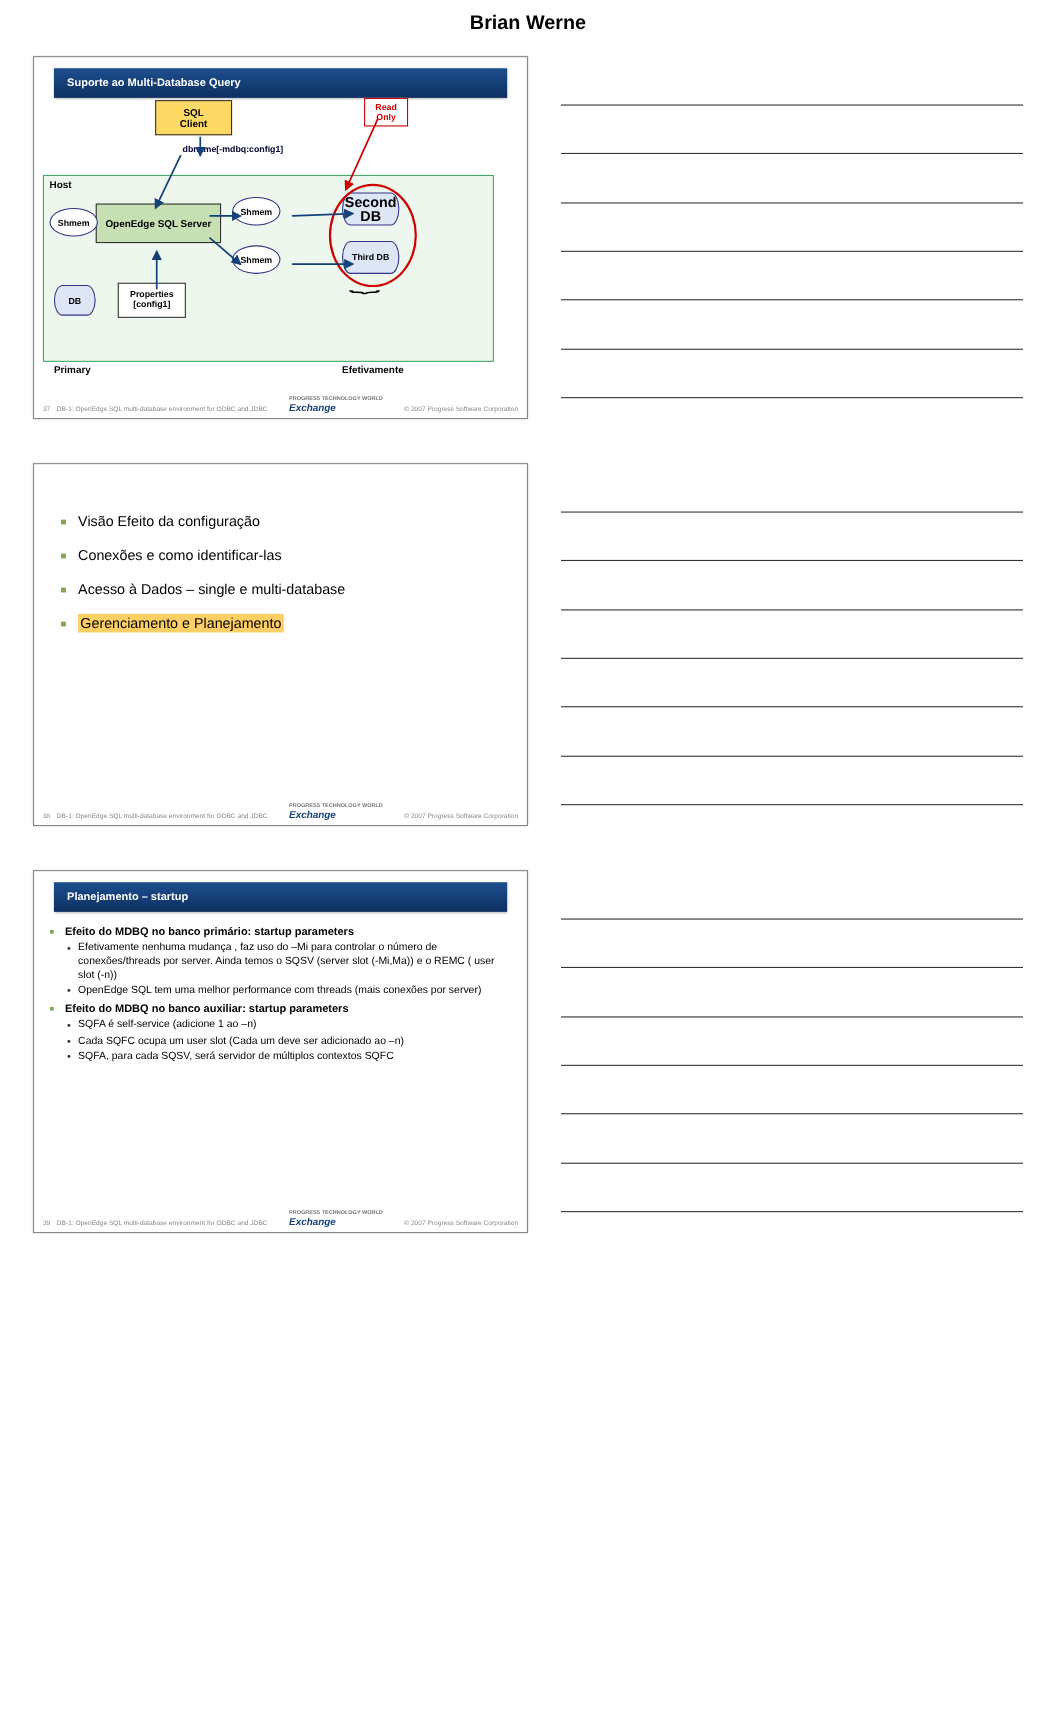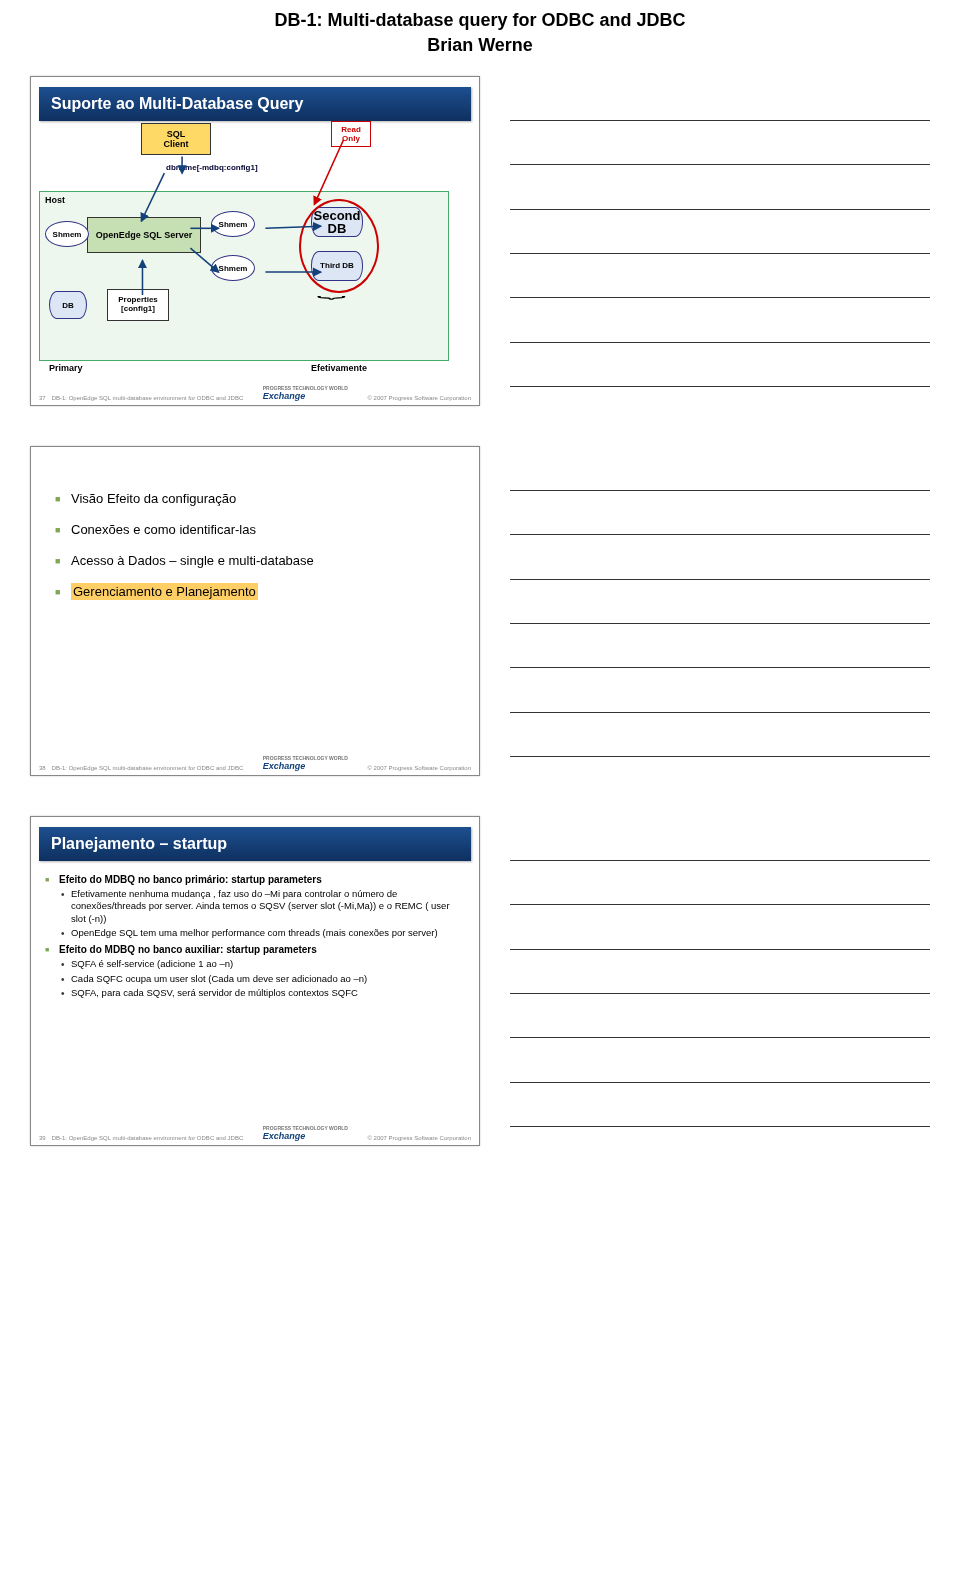--- a/index.html
+++ b/index.html
@@ -6,21 +6,21 @@
   body { font-family: Arial, sans-serif; background: #fff; width: 960px; }
   .page { width: 960px; padding: 10px 30px 20px; }
   .doc-title { text-align: center; font-weight: bold; font-size: 18px; margin-bottom: 4px; }
   .doc-author { text-align: center; font-weight: bold; font-size: 18px; margin-bottom: 20px; }
   .row { display: flex; gap: 30px; margin-bottom: 40px; }
   .slide-col { width: 450px; flex-shrink: 0; }
   .lines-col { flex: 1; display: flex; flex-direction: column; justify-content: space-around; padding: 10px 0; }
   .noteline { border-bottom: 1px solid #333; height: 26px; }
   .slide { width: 450px; height: 330px; border: 1px solid #888; background: #fff; position: relative; box-shadow: 0 0 2px rgba(0,0,0,.2); overflow: hidden; }
 
-  .slide-title-bar { background: linear-gradient(#1d4f8f,#0e3060); color: #fff; font-weight: bold; padding: 8px 12px; font-size: 16px; margin: 10px 8px 0; box-shadow: 1px 1px 2px rgba(0,0,0,.3); }
+  .slide-title-bar { background: linear-gradient(#1d4f8f,#0e3060); color: #fff; font-weight: bold; padding: 8px 12px; font-size: 10px; margin: 10px 18px 0; box-shadow: 1px 1px 2px rgba(0,0,0,.3); }
   .slide-body { padding: 10px 18px; }
   .slide-footer { position: absolute; bottom: 4px; left: 8px; right: 8px; display: flex; justify-content: space-between; font-size: 6px; color: #888; align-items: flex-end; }
   .slide-footer .logo { font-size: 9px; color: #13417a; font-weight: bold; font-style: italic; }
   .slide-footer .logo small { font-size: 5px; color: #777; display: block; font-style: normal; }
   .slide-footer .left { display: flex; gap: 6px; }
 
   
   .s1-body { position: relative; height: 260px; }
   .box { position: absolute; border: 1px solid #333; font-size: 9px; font-weight: bold; display: flex; align-items: center; justify-content: center; text-align: center; }
   .sql-client { left: 110px; top: 2px; width: 70px; height: 32px; background: #ffd966; }
@@ -56,21 +56,20 @@
   .s3-body .top-bul::before { content:"■"; position: absolute; left: 0; color: #7fa653; font-size: 7px; top: 2px; }
   .s3-body .sub-bul { padding-left: 26px; position: relative; font-weight: normal; margin: 2px 0; font-size: 9.5px; }
   .s3-body .sub-bul::before { content:"•"; position: absolute; left: 16px; color: #333; font-size: 10px; top: 0; }
 
   .doc-footer { text-align: center; font-weight: bold; font-size: 15px; margin-top: 10px; }
 </style>
 </head>
 <body>
 
 <div class="page">
-  <div class="doc-title">DB-1: Multi-database query for ODBC and JDBC</div>
   <div class="doc-author">Brian Werne</div>
 
   <div class="row">
     <div class="slide-col">
       <div class="slide">
         <div class="slide-title-bar">Suporte ao Multi-Database Query</div>
         <div class="slide-body s1-body">
           <div class="box sql-client" style="white-space:pre-line;">SQL
 Client</div>
           <div class="box read-only">Read Only</div>

